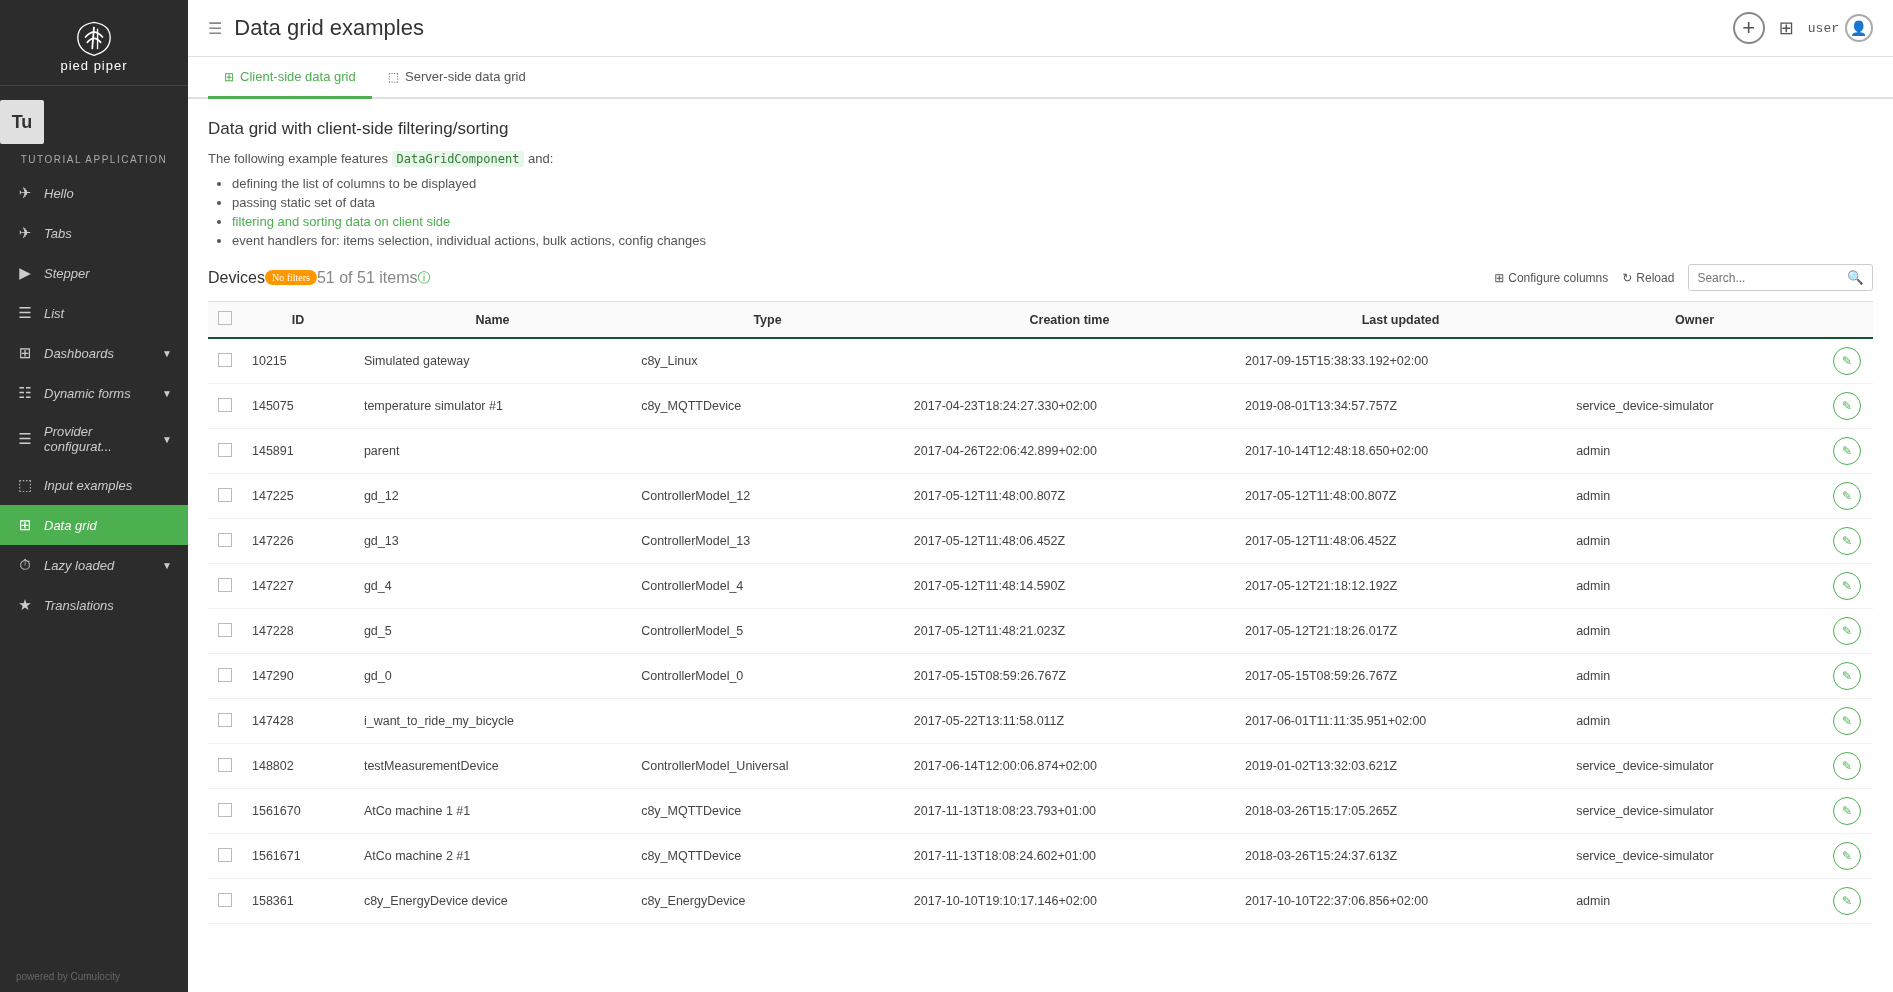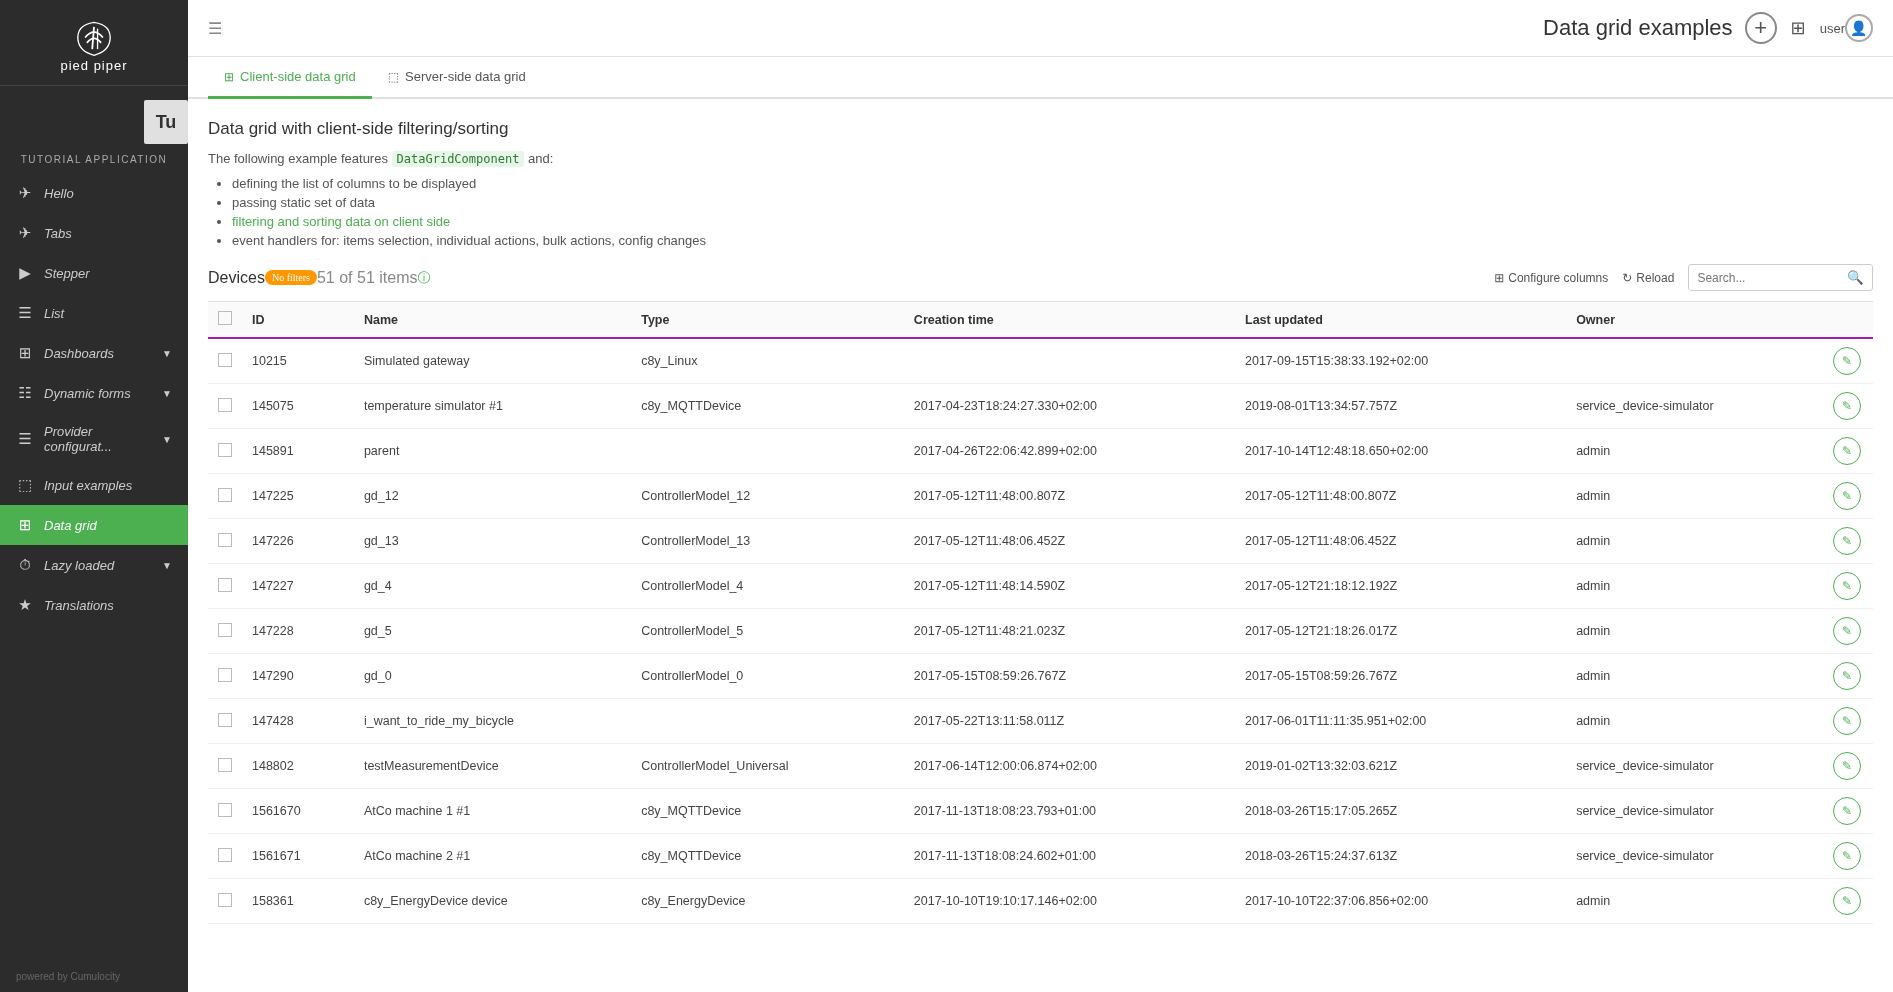--- a/index.html
+++ b/index.html
@@ -19,21 +19,21 @@
     #sidebar-logo {
       display: flex;
       flex-direction: column;
       align-items: center;
       padding: 18px 0 12px;
       border-bottom: 1px solid #444;
     }
     #sidebar-logo svg { width: 60px; height: 40px; }
     #sidebar-avatar {
       display: flex;
-      justify-content: flex-end;
+      justify-content: flex-start;
       padding: 14px 0 10px;
     }
     .avatar-box {
       width: 44px; height: 44px;
       background: #e0e0e0;
       color: #333;
       font-size: 18px;
       font-weight: bold;
       display: flex; align-items: center; justify-content: center;
       border-radius: 2px;
@@ -85,22 +85,22 @@
       gap: 12px;
     }
     #topbar-icon { color: #888; font-size: 16px; }
     #page-title { font-size: 22px; font-weight: 400; color: #333; flex: 1; }
     .topbar-actions { display: flex; align-items: center; gap: 14px; }
     .topbar-btn {
       background: none; border: none; cursor: pointer;
       font-size: 20px; color: #555;
     }
     .user-badge {
-      display: flex; align-items: center; 
-      color: #555; font-size: 13px; cursor: pointer;
+      display: flex; align-items: center; gap: 6px;
+      color: #555; font-size: 13px; cursor: pointer; font-family: Liberation Mono, monospace;
     }
     .user-icon {
       width: 28px; height: 28px; border-radius: 50%;
       border: 2px solid #aaa;
       display: flex; align-items: center; justify-content: center;
       font-size: 14px; color: #555;
     }
 
     
     #content {
@@ -175,24 +175,24 @@
       border: none; outline: none; padding: 5px 8px; font-size: 12px; width: 150px;
     }
     .search-box button {
       background: none; border: none; padding: 5px 8px; cursor: pointer; color: #888;
     }
 
     
     #data-table { width: 100%; border-collapse: collapse; font-size: 12.5px; }
     #data-table thead th {
       background: #fafafa;
-      border-bottom: 2px solid #a21caf;
+      border-bottom: 2px solid #14532d;
       border-top: 1px solid #e0e0e0;
       padding: 9px 10px;
-      text-align: left;
+      text-align: center;
       font-weight: 600;
       color: #333;
       white-space: nowrap;
     }
     #data-table tbody tr {
       border-bottom: 1px solid #f0f0f0;
     }
     #data-table td {
       padding: 8px 10px;
       color: #444;
@@ -293,21 +293,21 @@
   </div>
     </div>
 
   <div class="sidebar-footer">powered by Cumulocity</div>
 </nav>
 
 <div id="main">
 
   <div id="topbar">
     <span id="topbar-icon" style="font-size:16px;color:#888;cursor:pointer;">☰</span>
-    <h1 id="page-title" style="font-size:22px;font-weight:400;color:#333;flex:1;text-align:right;">Data grid examples</h1>
+    <h1 id="page-title" style="font-size:22px;font-weight:400;color:#333;flex:1;">Data grid examples</h1>
     <div class="topbar-actions">
       <button class="topbar-btn" style="font-size:22px;color:#555;background:none;border:none;cursor:pointer;width:32px;height:32px;border-radius:50%;border:2px solid #888;display:flex;align-items:center;justify-content:center;">+</button>
       <button class="topbar-btn" style="font-size:18px;color:#555;">⊞</button>
       <div class="user-badge">
         <span style="color:#555;font-size:13px;">user</span>
         <div class="user-icon">👤</div>
       </div>
     </div>
   </div>
 

